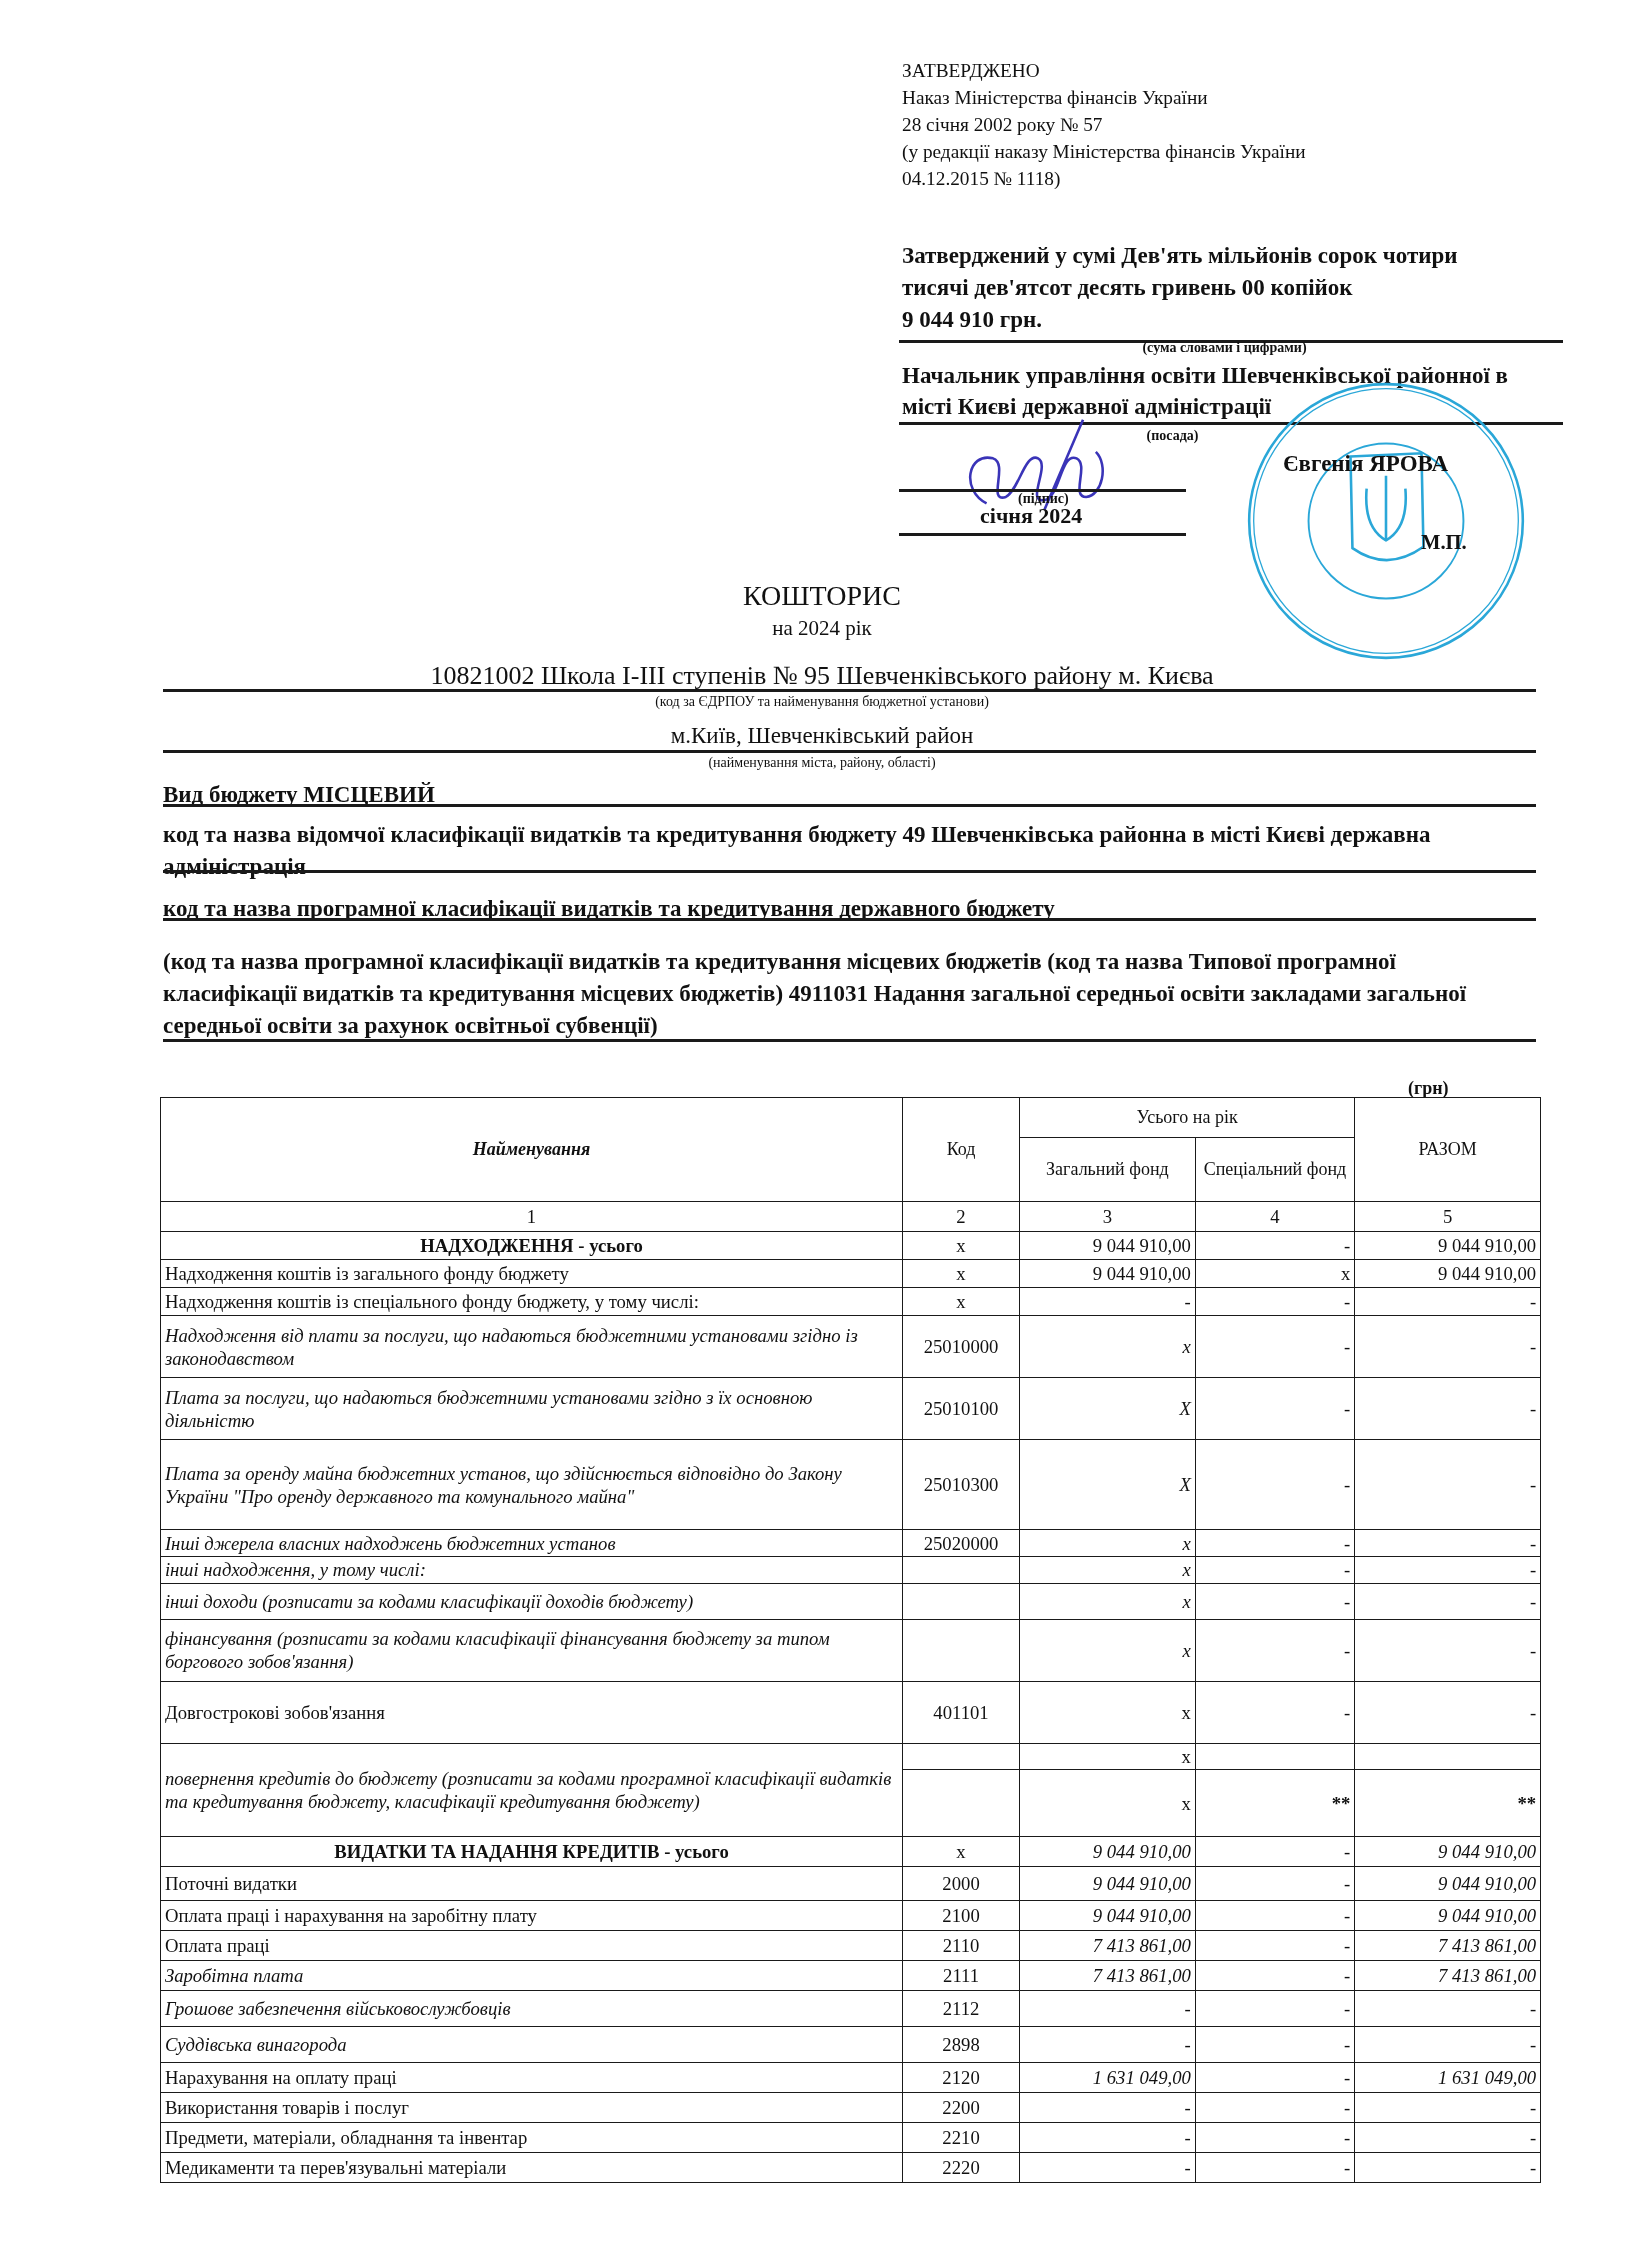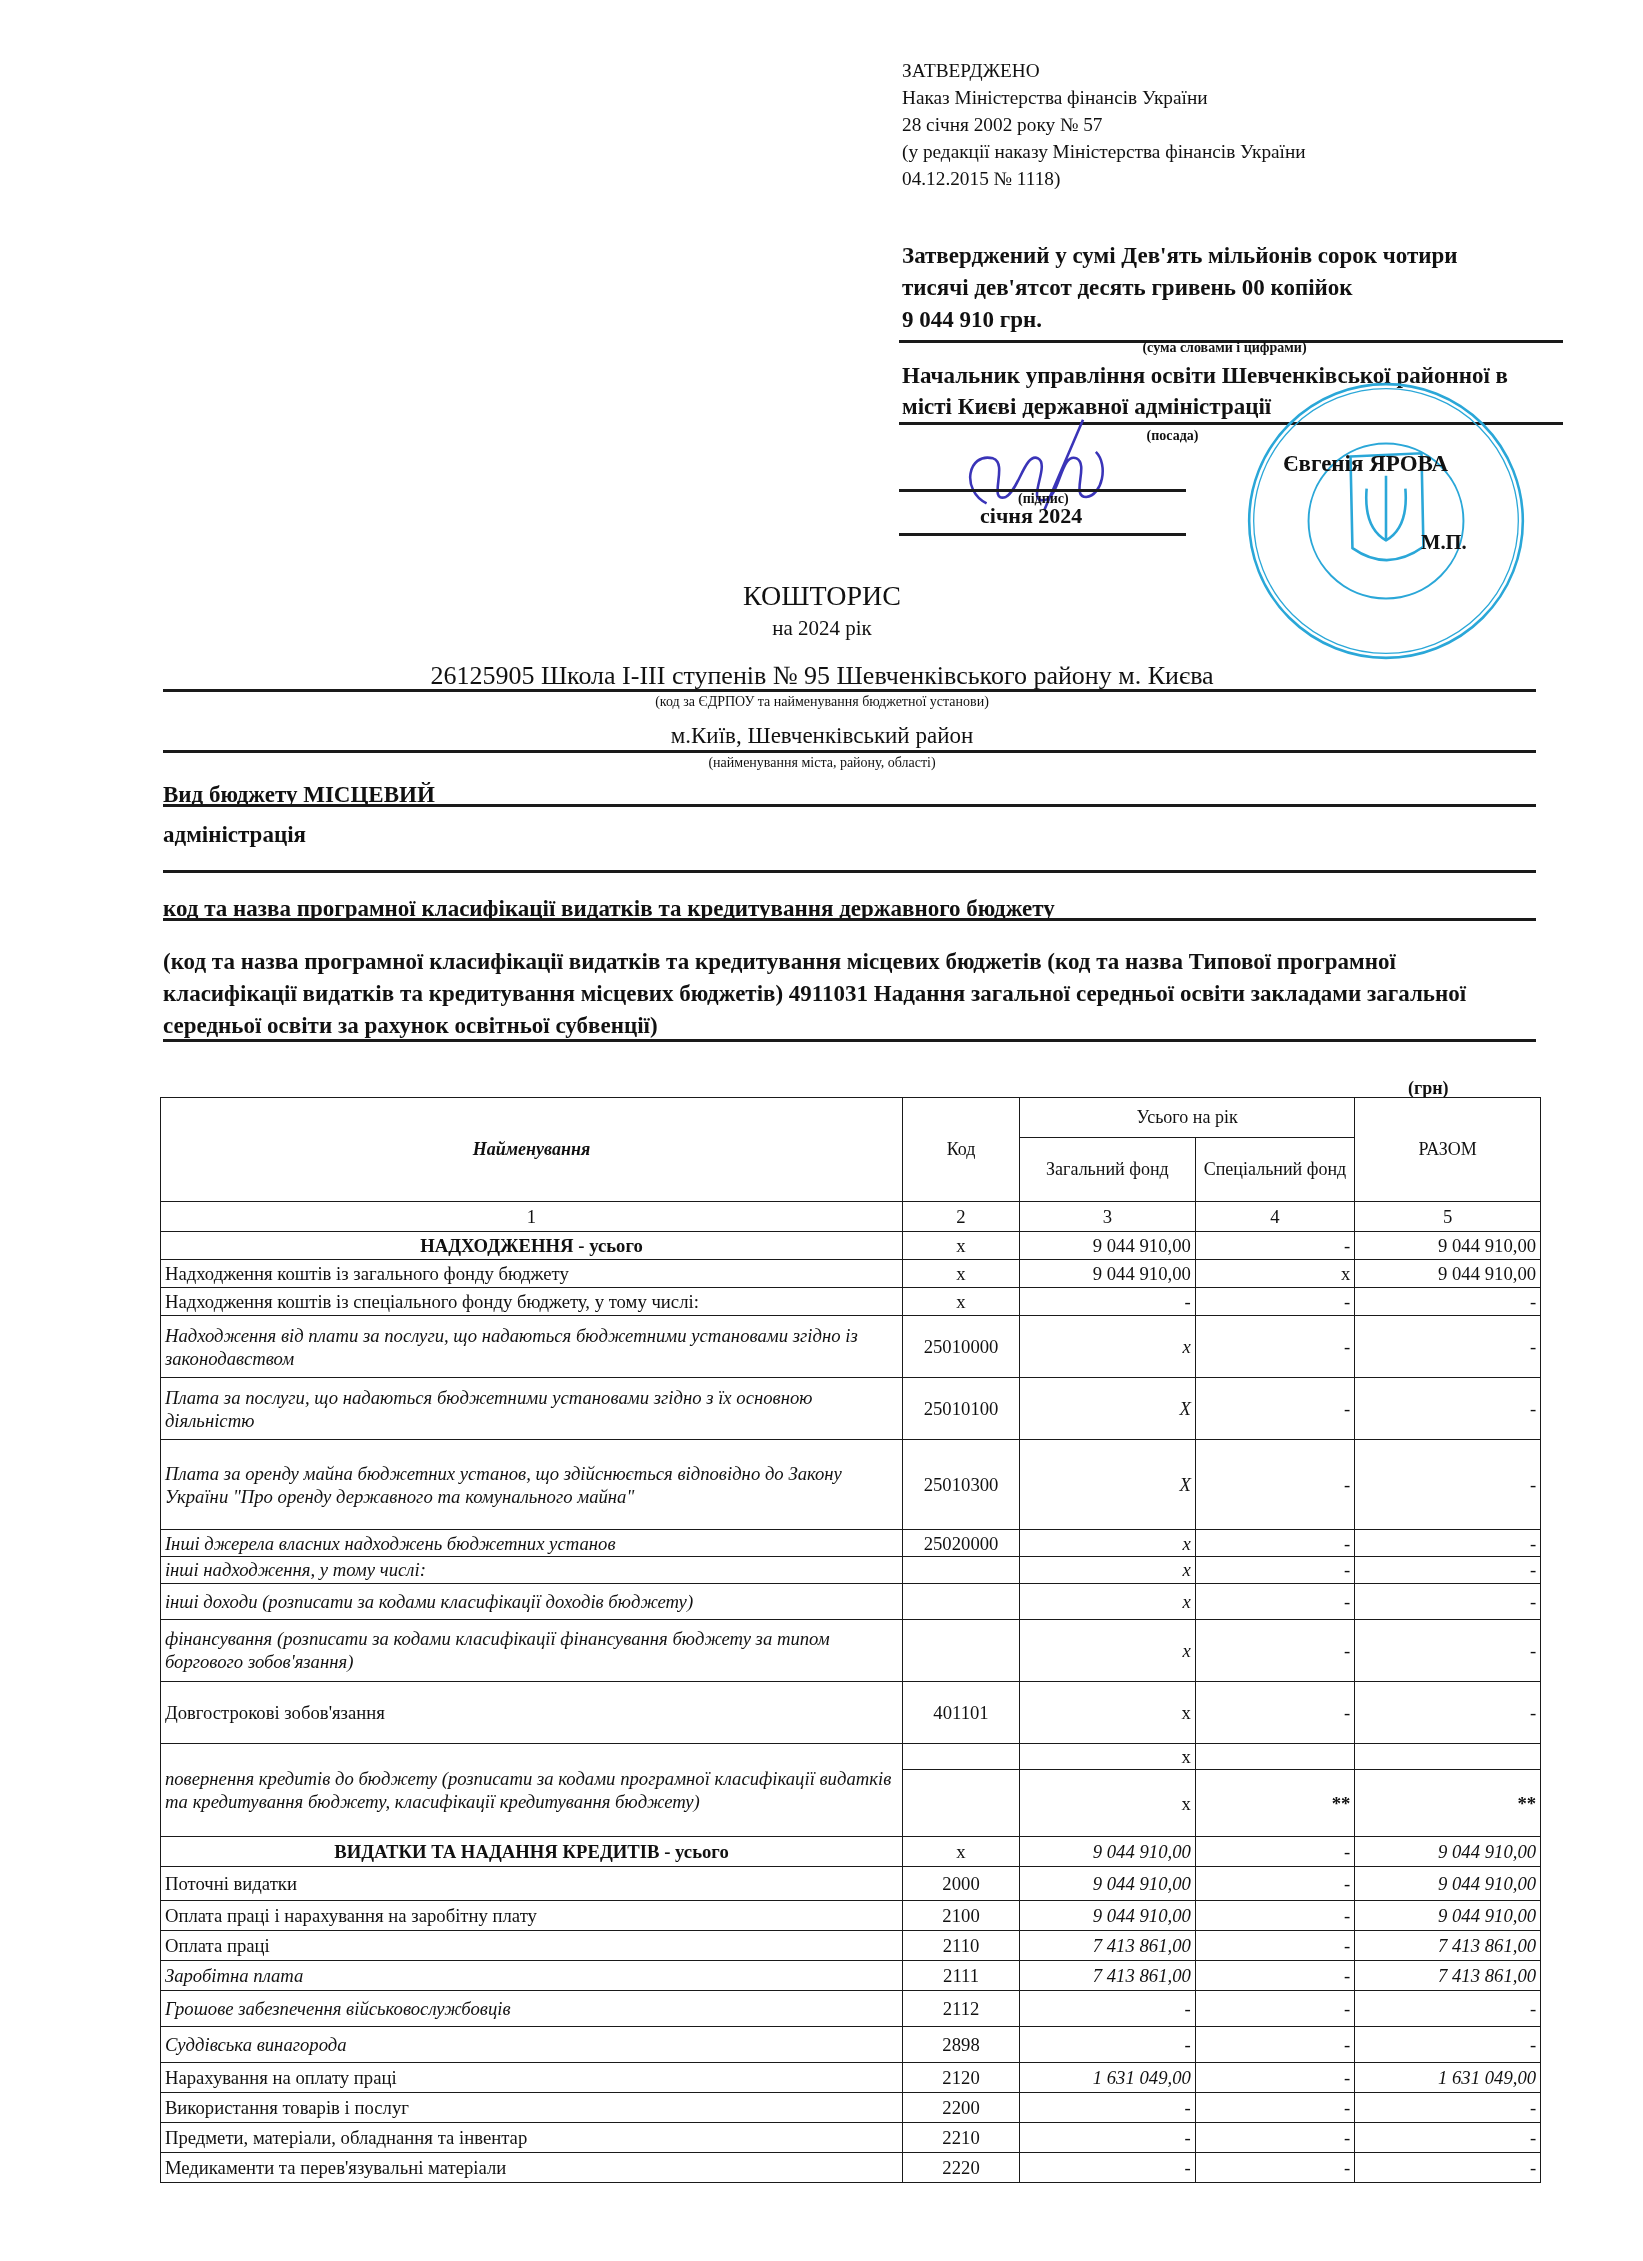--- a/index.html
+++ b/index.html
@@ -75,31 +75,32 @@
   <circle cx="220" cy="220" r="205" stroke="#2aa7d8" stroke-width="2" fill="none"></circle>
   <circle cx="220" cy="220" r="120" stroke="#2aa7d8" stroke-width="3" fill="none"></circle>
   <path d="M165 120 L275 115 L278 260 Q222 300 168 262 Z" stroke="#2aa7d8" stroke-width="4" fill="none"></path>
   <path d="M220 150 L220 250 M190 170 Q185 230 220 250 Q255 230 250 170" stroke="#2aa7d8" stroke-width="4" fill="none"></path>
 </svg>
 <div class="abs name">Євгенія ЯРОВА</div>
 <div class="abs mp">М.П.</div>
 
 <div class="abs title" style="top:580px; font-size:28px;">КОШТОРИС</div>
 <div class="abs title" style="top:616px; font-size:21px;">на 2024 рік</div>
-<div class="abs title" style="top:661px; font-size:26px;">26125905 Школа І-ІІІ ступенів № 95 Шевченківського району м. Києва</div>
+<div class="abs title" style="top:661px; font-size:26px;">10821002 Школа І-ІІІ ступенів № 95 Шевченківського району м. Києва</div>
 <div class="line" style="left:163px; top:689px; width:1373px;"></div>
 <div class="abs title caption" style="top:694px;">(код за ЄДРПОУ та найменування  бюджетної установи)</div>
 <div class="abs title" style="top:723px; font-size:23px;">м.Київ, Шевченківський район</div>
 <div class="line" style="left:163px; top:750px; width:1373px;"></div>
 <div class="abs title caption" style="top:755px;">(найменування міста, району, області)</div>
 
 <div class="abs leftline" style="top:779px;">Вид бюджету  МІСЦЕВИЙ</div>
 <div class="line" style="left:163px; top:804px; width:1373px;"></div>
 
 <div class="abs leftline" style="top:819px;">
+  <div>код та назва відомчої класифікації видатків та кредитування бюджету  49  Шевченківська районна в місті Києві державна</div>
   <div>адміністрація</div>
 </div>
 <div class="line" style="left:163px; top:870px; width:1373px;"></div>
 
 <div class="abs leftline" style="top:893px;">код та назва програмної класифікації видатків та кредитування державного бюджету</div>
 <div class="line" style="left:163px; top:918px; width:1373px;"></div>
 
 <div class="abs leftline" style="top:946px;">
   <div>(код та назва програмної класифікації видатків та кредитування місцевих бюджетів (код та назва Типової програмної</div>
   <div>класифікації видатків та кредитування місцевих бюджетів) 4911031 Надання загальної середньої освіти закладами загальної</div>

